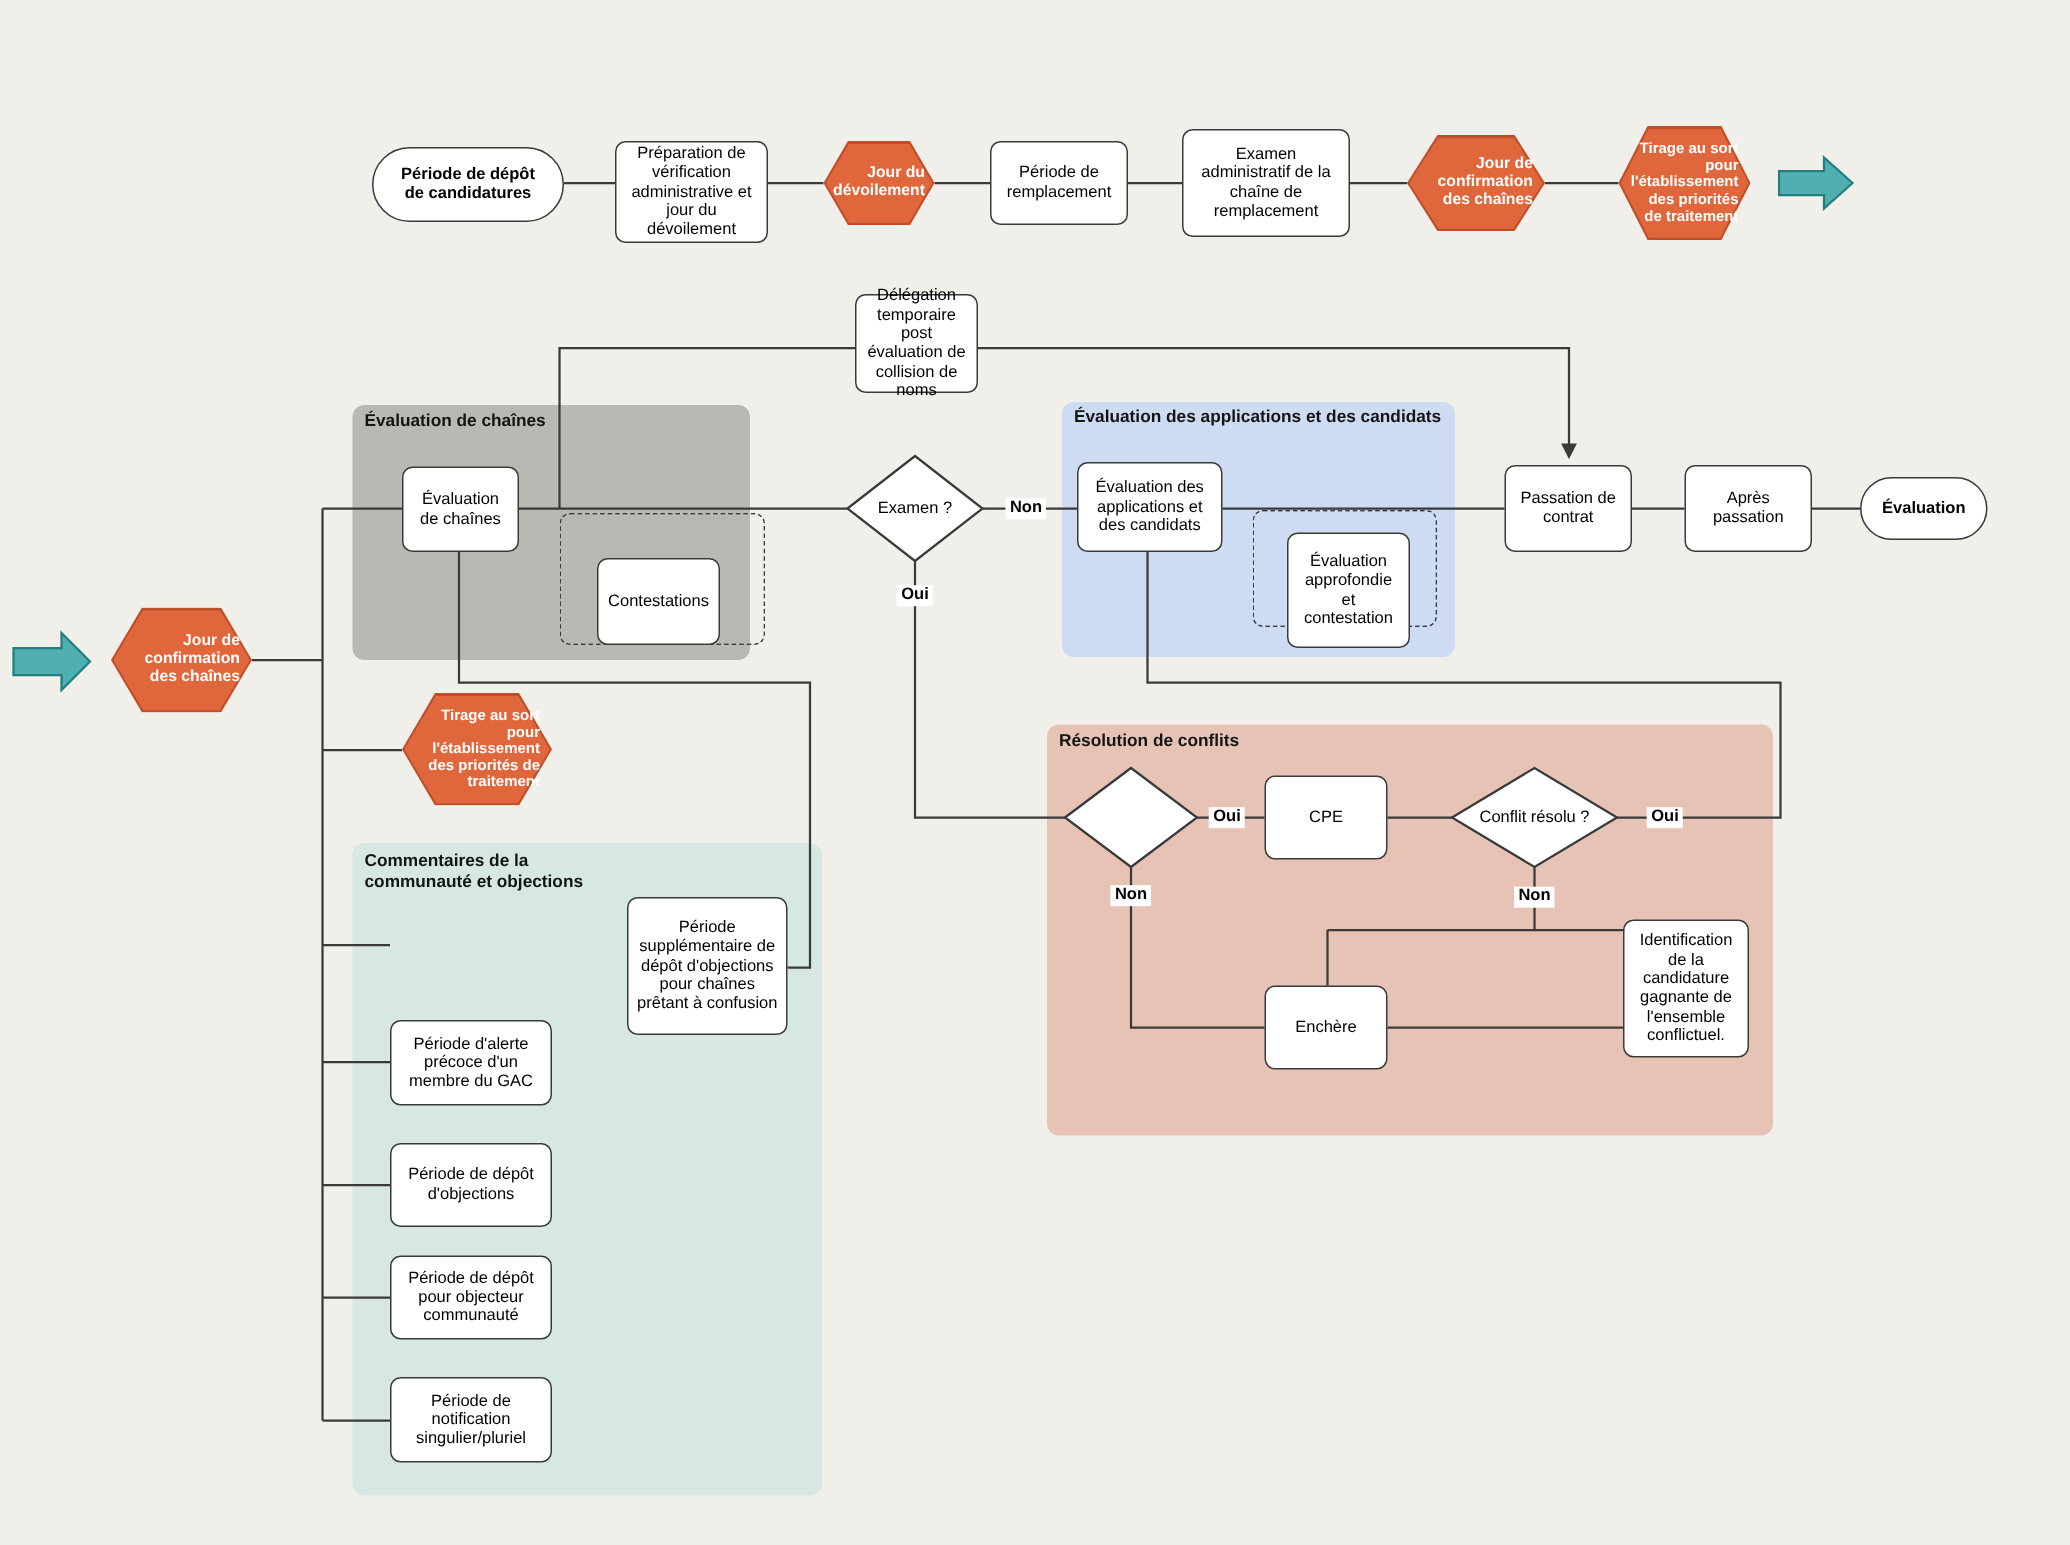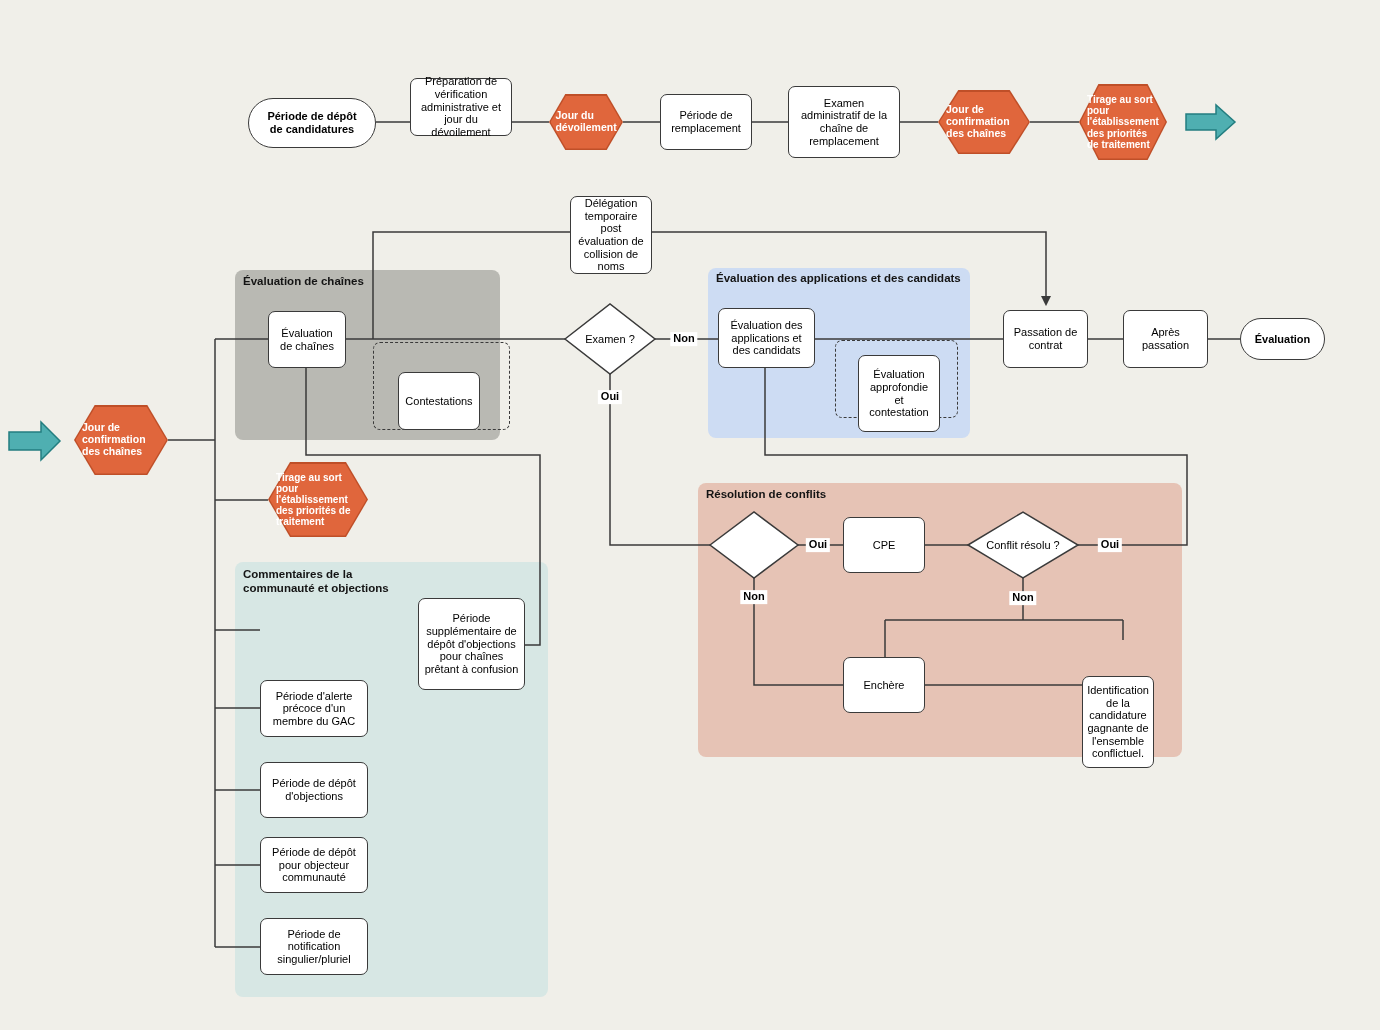--- a/index.html
+++ b/index.html
@@ -22,21 +22,21 @@
   
   .box{position:absolute;z-index:2;background:#fff;border:1.5px solid #3a3a3a;border-radius:7px;
        display:flex;align-items:center;justify-content:center;text-align:center;
        font-size:11px;line-height:1.15;color:#000;padding:3px 5px;box-sizing:border-box;}
   .stadium{border-radius:28px;font-weight:bold;padding:17px 14px;}
 
   
   .hex{position:absolute;z-index:2;}
   .hex-border{position:absolute;inset:0;background:#bf4f28;clip-path:polygon(22% 0,78% 0,100% 50%,78% 100%,22% 100%,0 50%);}
   .hex-fill{position:absolute;inset:1.5px;background:#e0663c;clip-path:polygon(22% 0,78% 0,100% 50%,78% 100%,22% 100%,0 50%);}
-  .hex-label{position:absolute;inset:0;display:flex;align-items:center;justify-content:center;text-align:left;
+  .hex-label{position:absolute;inset:0;display:flex;align-items:center;justify-content:center;text-align:right;
              color:#fff;font-weight:bold;font-size:10.5px;line-height:1.12;padding:3px 8px;}
   .hex-sm .hex-label{font-size:10px;}
 
   
   .diamond-label{position:absolute;z-index:2;display:flex;align-items:center;justify-content:center;
                  text-align:center;font-size:11px;color:#000;line-height:1.1;}
 
   
   .edge-label{position:absolute;z-index:3;transform:translate(-50%,-50%);background:#fff;
               font-size:11px;font-weight:bold;color:#000;padding:0 3px;line-height:1.25;}
@@ -111,21 +111,21 @@
       <polygon points="968,545 1023,512 1078,545 1023,578"></polygon>
     </g>
   </svg>
 
   <div class="ghost" style="left:373px;top:342px;width:137px;height:88px"></div>
   <div class="ghost" style="left:835px;top:340px;width:123px;height:78px"></div>
 
   <div class="box stadium" style="left:248px;top:98px;width:128px;height:50px">
     <span>Période de dépôt de candidatures</span>
   </div>
-  <div class="box" style="left:410px;top:78px;width:102px;height:58px">
+  <div class="box" style="left:410px;top:94px;width:102px;height:68px">
     <span>Préparation de vérification administrative et jour du dévoilement</span>
   </div>
   <div class="hex" style="left:549px;top:94px;width:74px;height:56px">
     <div class="hex-border"></div>
     <div class="hex-fill"></div>
     <span class="hex-label">Jour du dévoilement</span>
   </div>
   <div class="box" style="left:660px;top:94px;width:92px;height:56px">
     <span>Période de remplacement</span>
   </div>
@@ -141,21 +141,21 @@
     <div class="hex-border"></div>
     <div class="hex-fill"></div>
     <span class="hex-label">Tirage au sort pour l'établissement des priorités de traitement</span>
   </div>
   <div class="flow-arrow" style="left:1185px;top:103px">
     <svg width="52" height="38" viewBox="0 0 52 38">
         <polygon points="1,11 31,11 31,2 50,19 31,36 31,27 1,27" fill="#4fafb1" stroke="#237e80" stroke-width="1.5"></polygon>
       </svg>
   </div>
 
-  <div class="box" style="left:570px;top:196px;width:82px;height:78px">
+  <div class="box" style="left:570px;top:196px;width:82px;height:66px">
     <span>Délégation temporaire post évaluation de collision de noms</span>
   </div>
   <div class="box" style="left:268px;top:311px;width:78px;height:57px">
     <span>Évaluation de chaînes</span>
   </div>
   <div class="box" style="left:398px;top:372px;width:82px;height:58px">
     <span>Contestations</span>
   </div>
   <div class="diamond-label" style="left:565px;top:304px;width:90px;height:70px">Examen ?</div>
   <div class="box" style="left:718px;top:308px;width:97px;height:60px">
@@ -206,21 +206,21 @@
     <span>Période supplémentaire de dépôt d'objections pour chaînes prêtant à confusion</span>
   </div>
 
   <div class="box" style="left:843px;top:517px;width:82px;height:56px">
     <span>CPE</span>
   </div>
   <div class="diamond-label" style="left:968px;top:512px;width:110px;height:66px">Conflit résolu ?</div>
   <div class="box" style="left:843px;top:657px;width:82px;height:56px">
     <span>Enchère</span>
   </div>
-  <div class="box" style="left:1082px;top:676px;width:72px;height:92px">
+  <div class="box" style="left:1082px;top:613px;width:84px;height:92px">
     <span>Identification de la candidature gagnante de l'ensemble conflictuel.</span>
   </div>
 
   <div class="edge-label" style="left:684px;top:339px">Non</div>
   <div class="edge-label" style="left:610px;top:397px">Oui</div>
   <div class="edge-label" style="left:818px;top:545px">Oui</div>
   <div class="edge-label" style="left:754px;top:597px">Non</div>
   <div class="edge-label" style="left:1110px;top:545px">Oui</div>
   <div class="edge-label" style="left:1023px;top:598px">Non</div>
 

